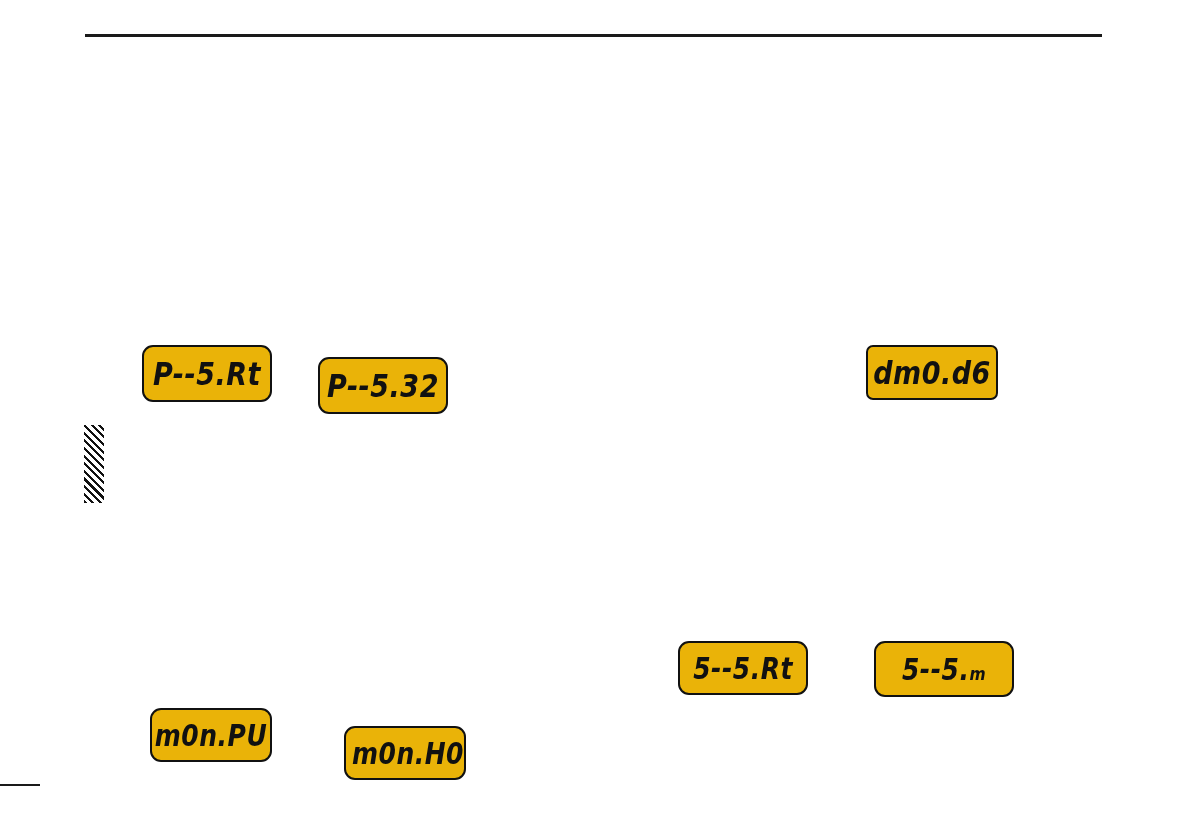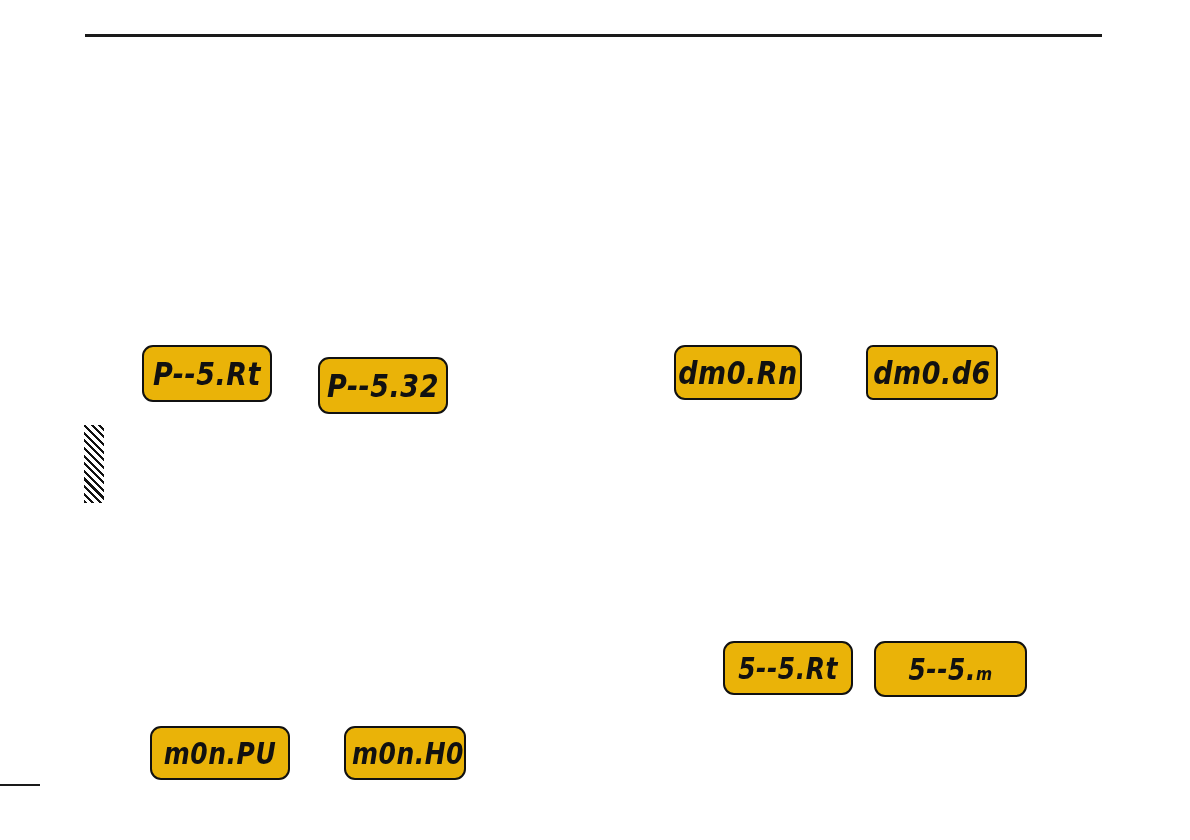--- a/index.html
+++ b/index.html
@@ -96,37 +96,34 @@
   <div class="change-bar"></div>
 
   <div class="lcd" style="left:142px; top:345px; width:130px; height:57px;">
     <span class="lcd-text sz-lg">P--5.Rt</span>
   </div>
 
   <div class="lcd" style="left:318px; top:345px; width:130px; height:57px;margin-top:12px;">
     <span class="lcd-text sz-lg">P--5.32</span>
   </div>
 
-  <div class="lcd" style="left:674px; top:345px; width:128px; height:55px;">
-    <span class="lcd-text sz-lg">dm0.Rn</span>
-  </div>
 
   <div class="lcd" style="left:866px; top:345px; width:132px; height:55px;border-radius:7px;">
     <span class="lcd-text sz-lg">dm0.d6</span>
   </div>
 
-  <div class="lcd" style="left:678px; top:641px; width:130px; height:54px;margin-left:45px;">
+  <div class="lcd" style="left:678px; top:641px; width:130px; height:54px;">
     <span class="lcd-text sz-md">5--5.Rt</span>
   </div>
 
-  <div class="lcd" style="left:874px; top:641px; width:153px; height:56px;">
+  <div class="lcd" style="left:874px; top:641px; width:140px; height:56px;">
     <span class="lcd-text sz-md"><span>5--5.</span><span class="lcd-small">m</span></span>
   </div>
 
-  <div class="lcd" style="left:150px; top:726px; width:140px; height:54px;">
+  <div class="lcd" style="left:150px; top:708px; width:122px; height:54px;">
     <span class="lcd-text sz-md">m0n.PU</span>
   </div>
 
   <div class="lcd" style="left:344px; top:726px; width:122px; height:54px;justify-content:flex-end;">
     <span class="lcd-text sz-md">m0n.H0</span>
   </div>
 
   <div class="footer-rule"></div>
 
 </div>

